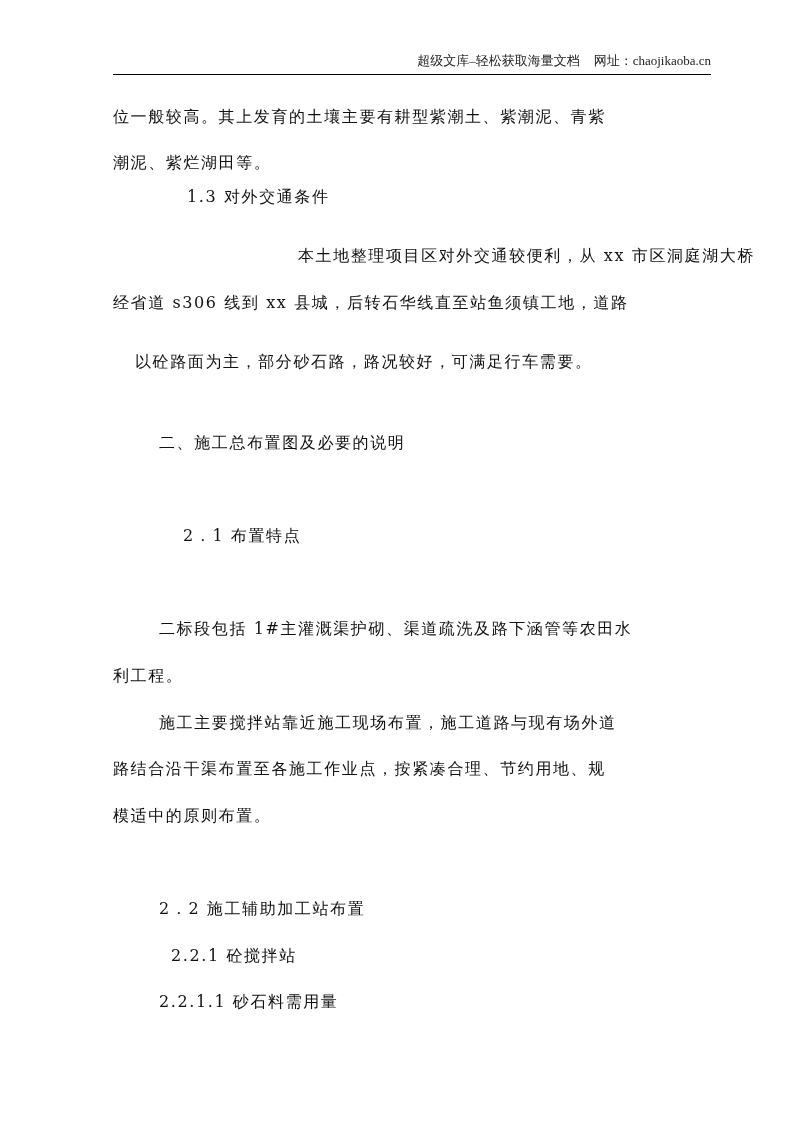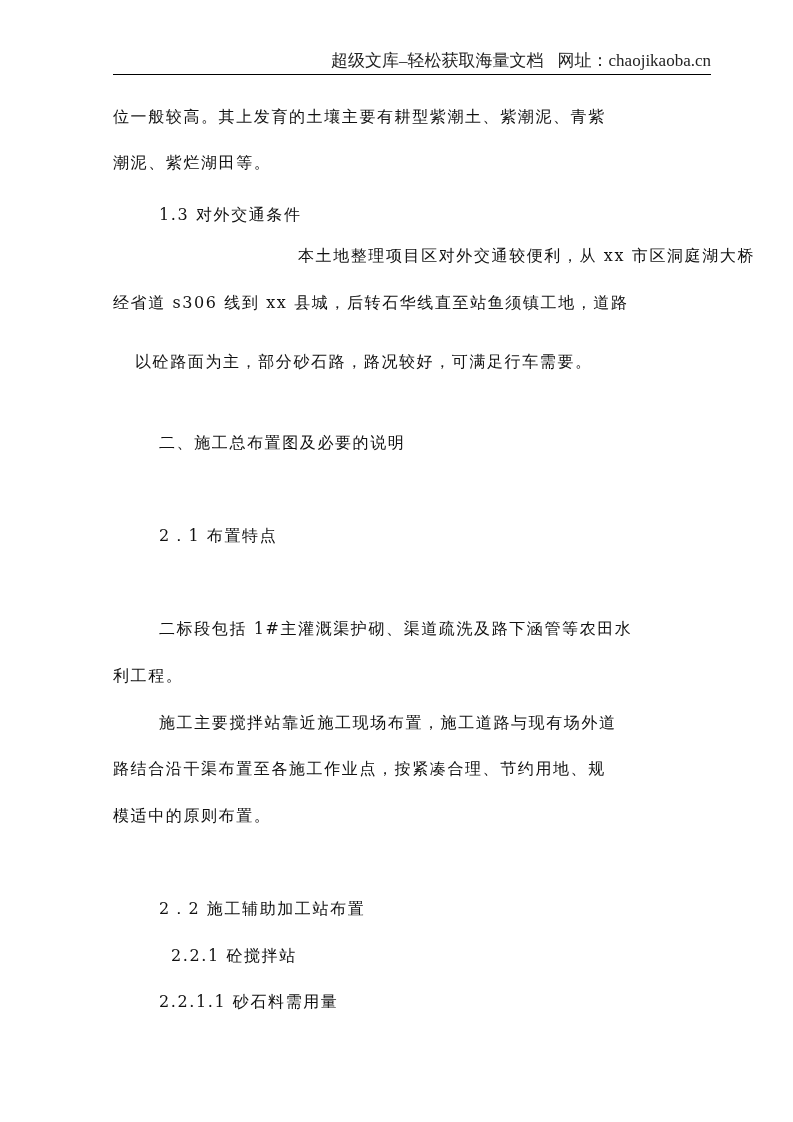--- a/index.html
+++ b/index.html
@@ -16,21 +16,21 @@
       color: #111111;
     }
     .page-header {
       position: absolute;
       left: 113px;
       top: 52px;
       width: 598px;
       height: 22px;
       border-bottom: 1.5px solid #000000;
       text-align: right;
-      font-size: 17px;
+      font-size: 13px;
       line-height: 18px;
       color: #222222;
       font-family: "Liberation Serif", "DejaVu Serif", serif;
     }
     .page-header .site-label {
       margin-left: 14px;
     }
     .body-text {
       position: absolute;
       left: 113px;
@@ -50,29 +50,29 @@
 </head>
 <body>
 
 <div class="page-header">
   <span>超级文库–轻松获取海量文档</span><span class="site-label">网址：chaojikaoba.cn</span>
 </div>
 
 <div class="body-text" style="top:102px;">位一般较高。其上发育的土壤主要有耕型紫潮土、紫潮泥、青紫</div>
 <div class="body-text" style="top:148px;">潮泥、紫烂湖田等。</div>
 
-<div class="body-text indent" style="top:200px;">1.3 对外交通条件</div>
+<div class="body-text indent" style="top:182px;margin-left:28px;">1.3 对外交通条件</div>
 
 <div class="body-text indent" style="top:241px;text-align:right;">本土地整理项目区对外交通较便利，从 xx 市区洞庭湖大桥</div>
 <div class="body-text" style="top:288px;">经省道 s306 线到 xx 县城，后转石华线直至站鱼须镇工地，道路</div>
 <div class="body-text" style="top:347px;margin-left:22px;">以砼路面为主，部分砂石路，路况较好，可满足行车需要。</div>
 
 <div class="body-text indent bold" style="top:428px;">二、施工总布置图及必要的说明</div>
 
-<div class="body-text indent" style="top:521px;">2．1 布置特点</div>
+<div class="body-text indent" style="top:521px;margin-left:24px;">2．1 布置特点</div>
 
 <div class="body-text indent" style="top:614px;">二标段包括 1#主灌溉渠护砌、渠道疏洗及路下涵管等农田水</div>
 <div class="body-text" style="top:661px;">利工程。</div>
 
 <div class="body-text indent" style="top:708px;">施工主要搅拌站靠近施工现场布置，施工道路与现有场外道</div>
 <div class="body-text" style="top:754px;">路结合沿干渠布置至各施工作业点，按紧凑合理、节约用地、规</div>
 <div class="body-text" style="top:801px;">模适中的原则布置。</div>
 
 <div class="body-text indent" style="top:894px;">2．2 施工辅助加工站布置</div>
 <div class="body-text indent" style="top:941px;margin-left:12px;">2.2.1 砼搅拌站</div>

